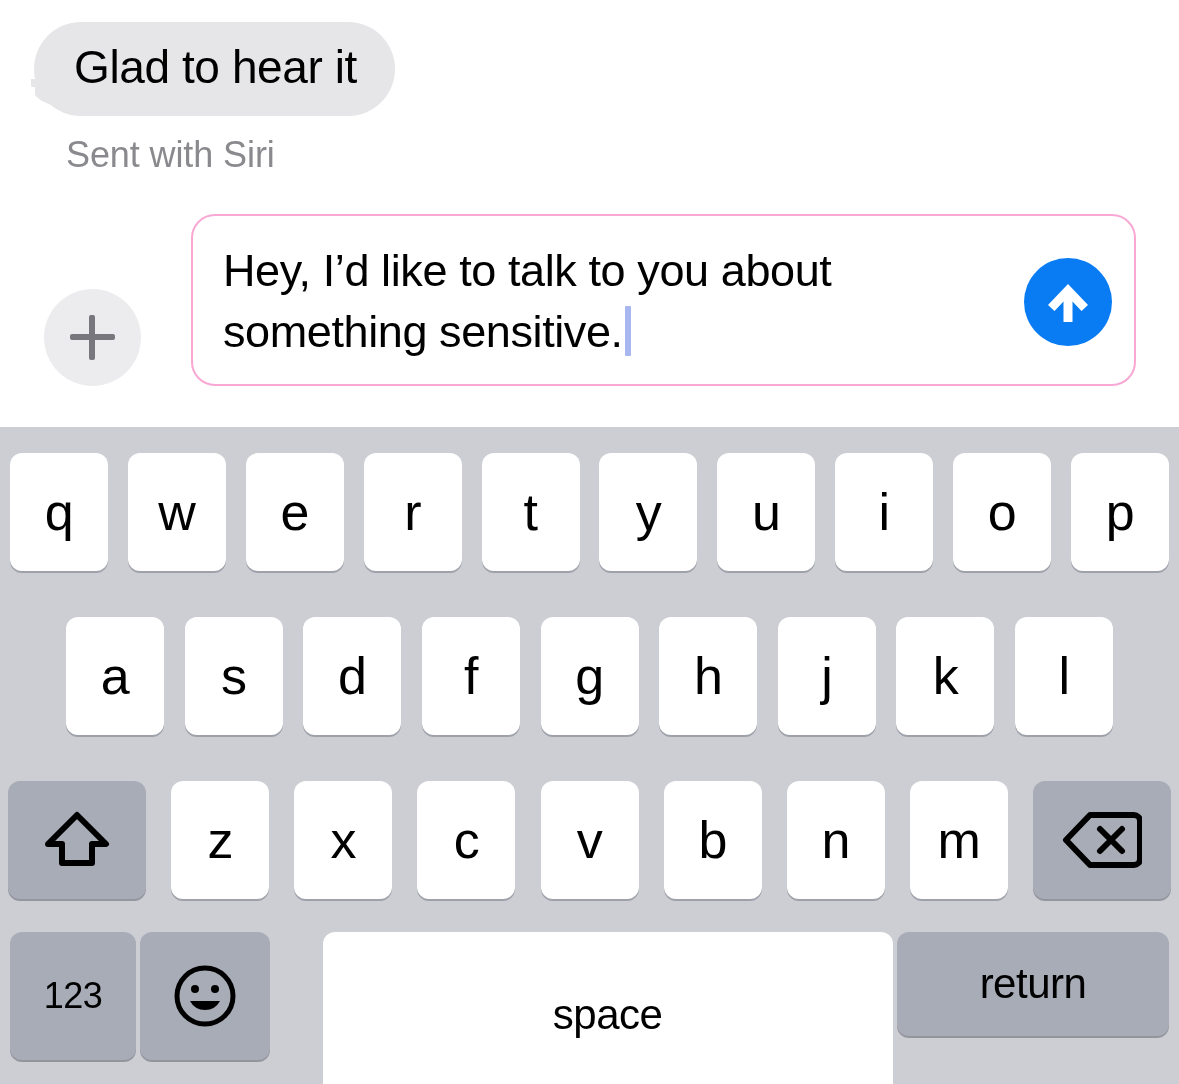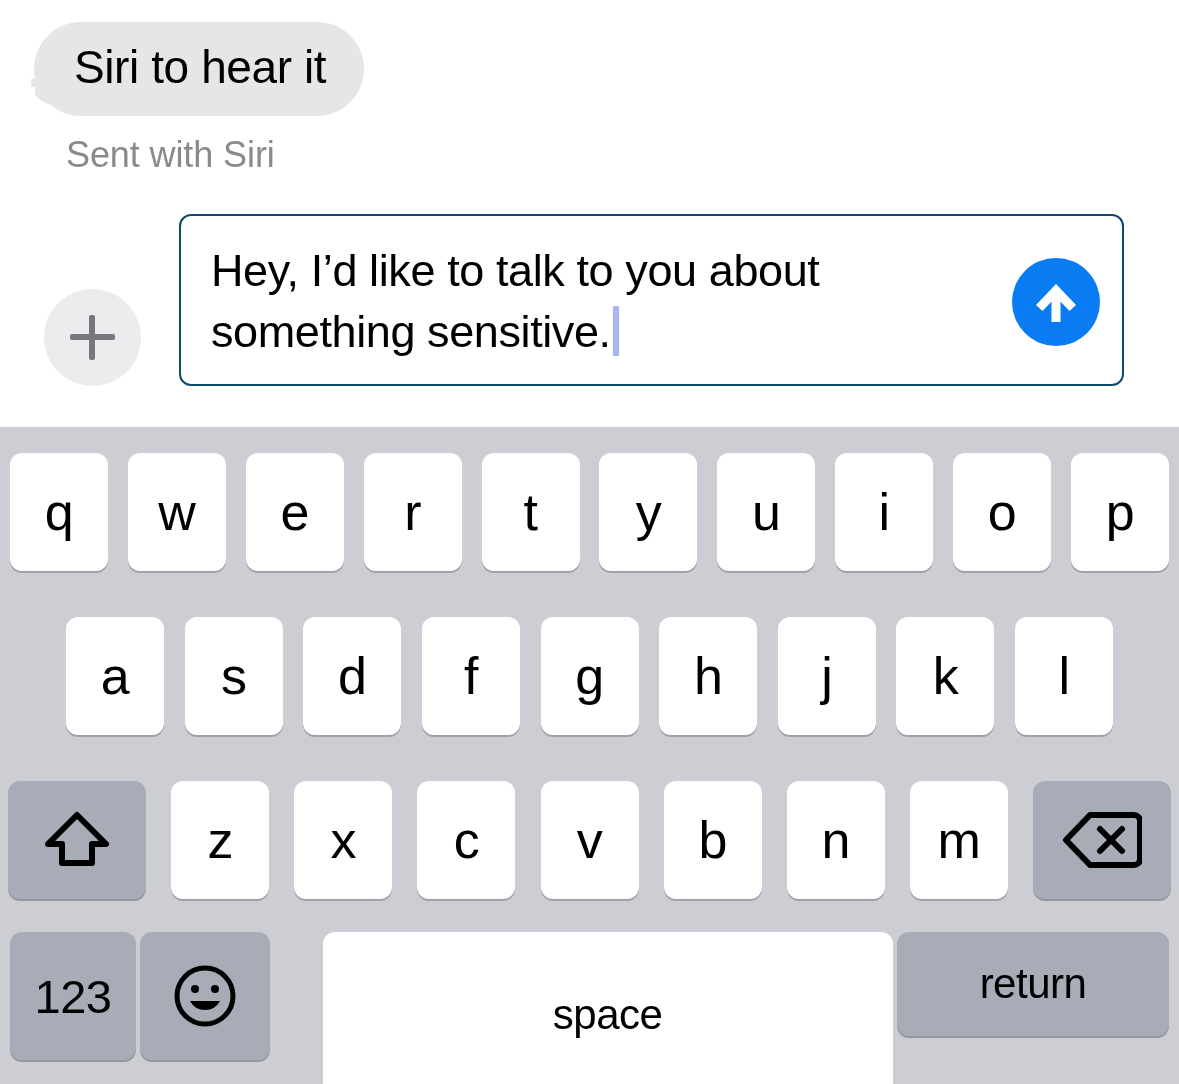--- a/index.html
+++ b/index.html
@@ -124,26 +124,26 @@
     left: 26px; top: 45px;
     width: 45px; height: 6px;
   }
   .plus-btn .glyph::after {
     left: 45px; top: 26px;
     width: 6px; height: 45px;
   }
 
   .input-wrap {
     position: absolute;
-    left: 179px;
+    left: 191px;
     top: 9px;
     width: 945px;
     height: 172px;
-    border: 2px solid #0c4a6e;
-    border-radius: 12px;
+    border: 2px solid #f9a8d4;
+    border-radius: 24px;
     background: #ffffff;
   }
 
   .input-text {
     position: absolute;
     left: 30px;
     top: 24px;
     width: 750px;
     font-size: 45px;
     line-height: 61px;
@@ -227,21 +227,21 @@
 
   .key.shift, .key.backspace {
     width: 138px;
     height: 118px;
     border-radius: 12px;
   }
 
   .key.num {
     width: 126px;
     height: 128px;
-    font-size: 47px;
+    font-size: 36px;
   }
   .key.emoji {
     width: 130px;
     height: 128px;
   }
   .key.space {
     width: 570px;
     height: 165px;
     font-size: 42px;
     margin-left: 48px;
@@ -255,21 +255,21 @@
   .key svg { display: block; }
 </style>
 </head>
 <body>
 
 <div id="app">
 
   <div class="conversation">
     <div class="msg-row">
       <div class="bubble">
-        <span>Siri to hear it</span>
+        <span>Glad to hear it</span>
         <span class="tail"></span>
       </div>
     </div>
     <div class="msg-meta">Sent with Siri</div>
   </div>
 
   <div class="composer">
 
     <button class="plus-btn">
       <span class="glyph"></span>

